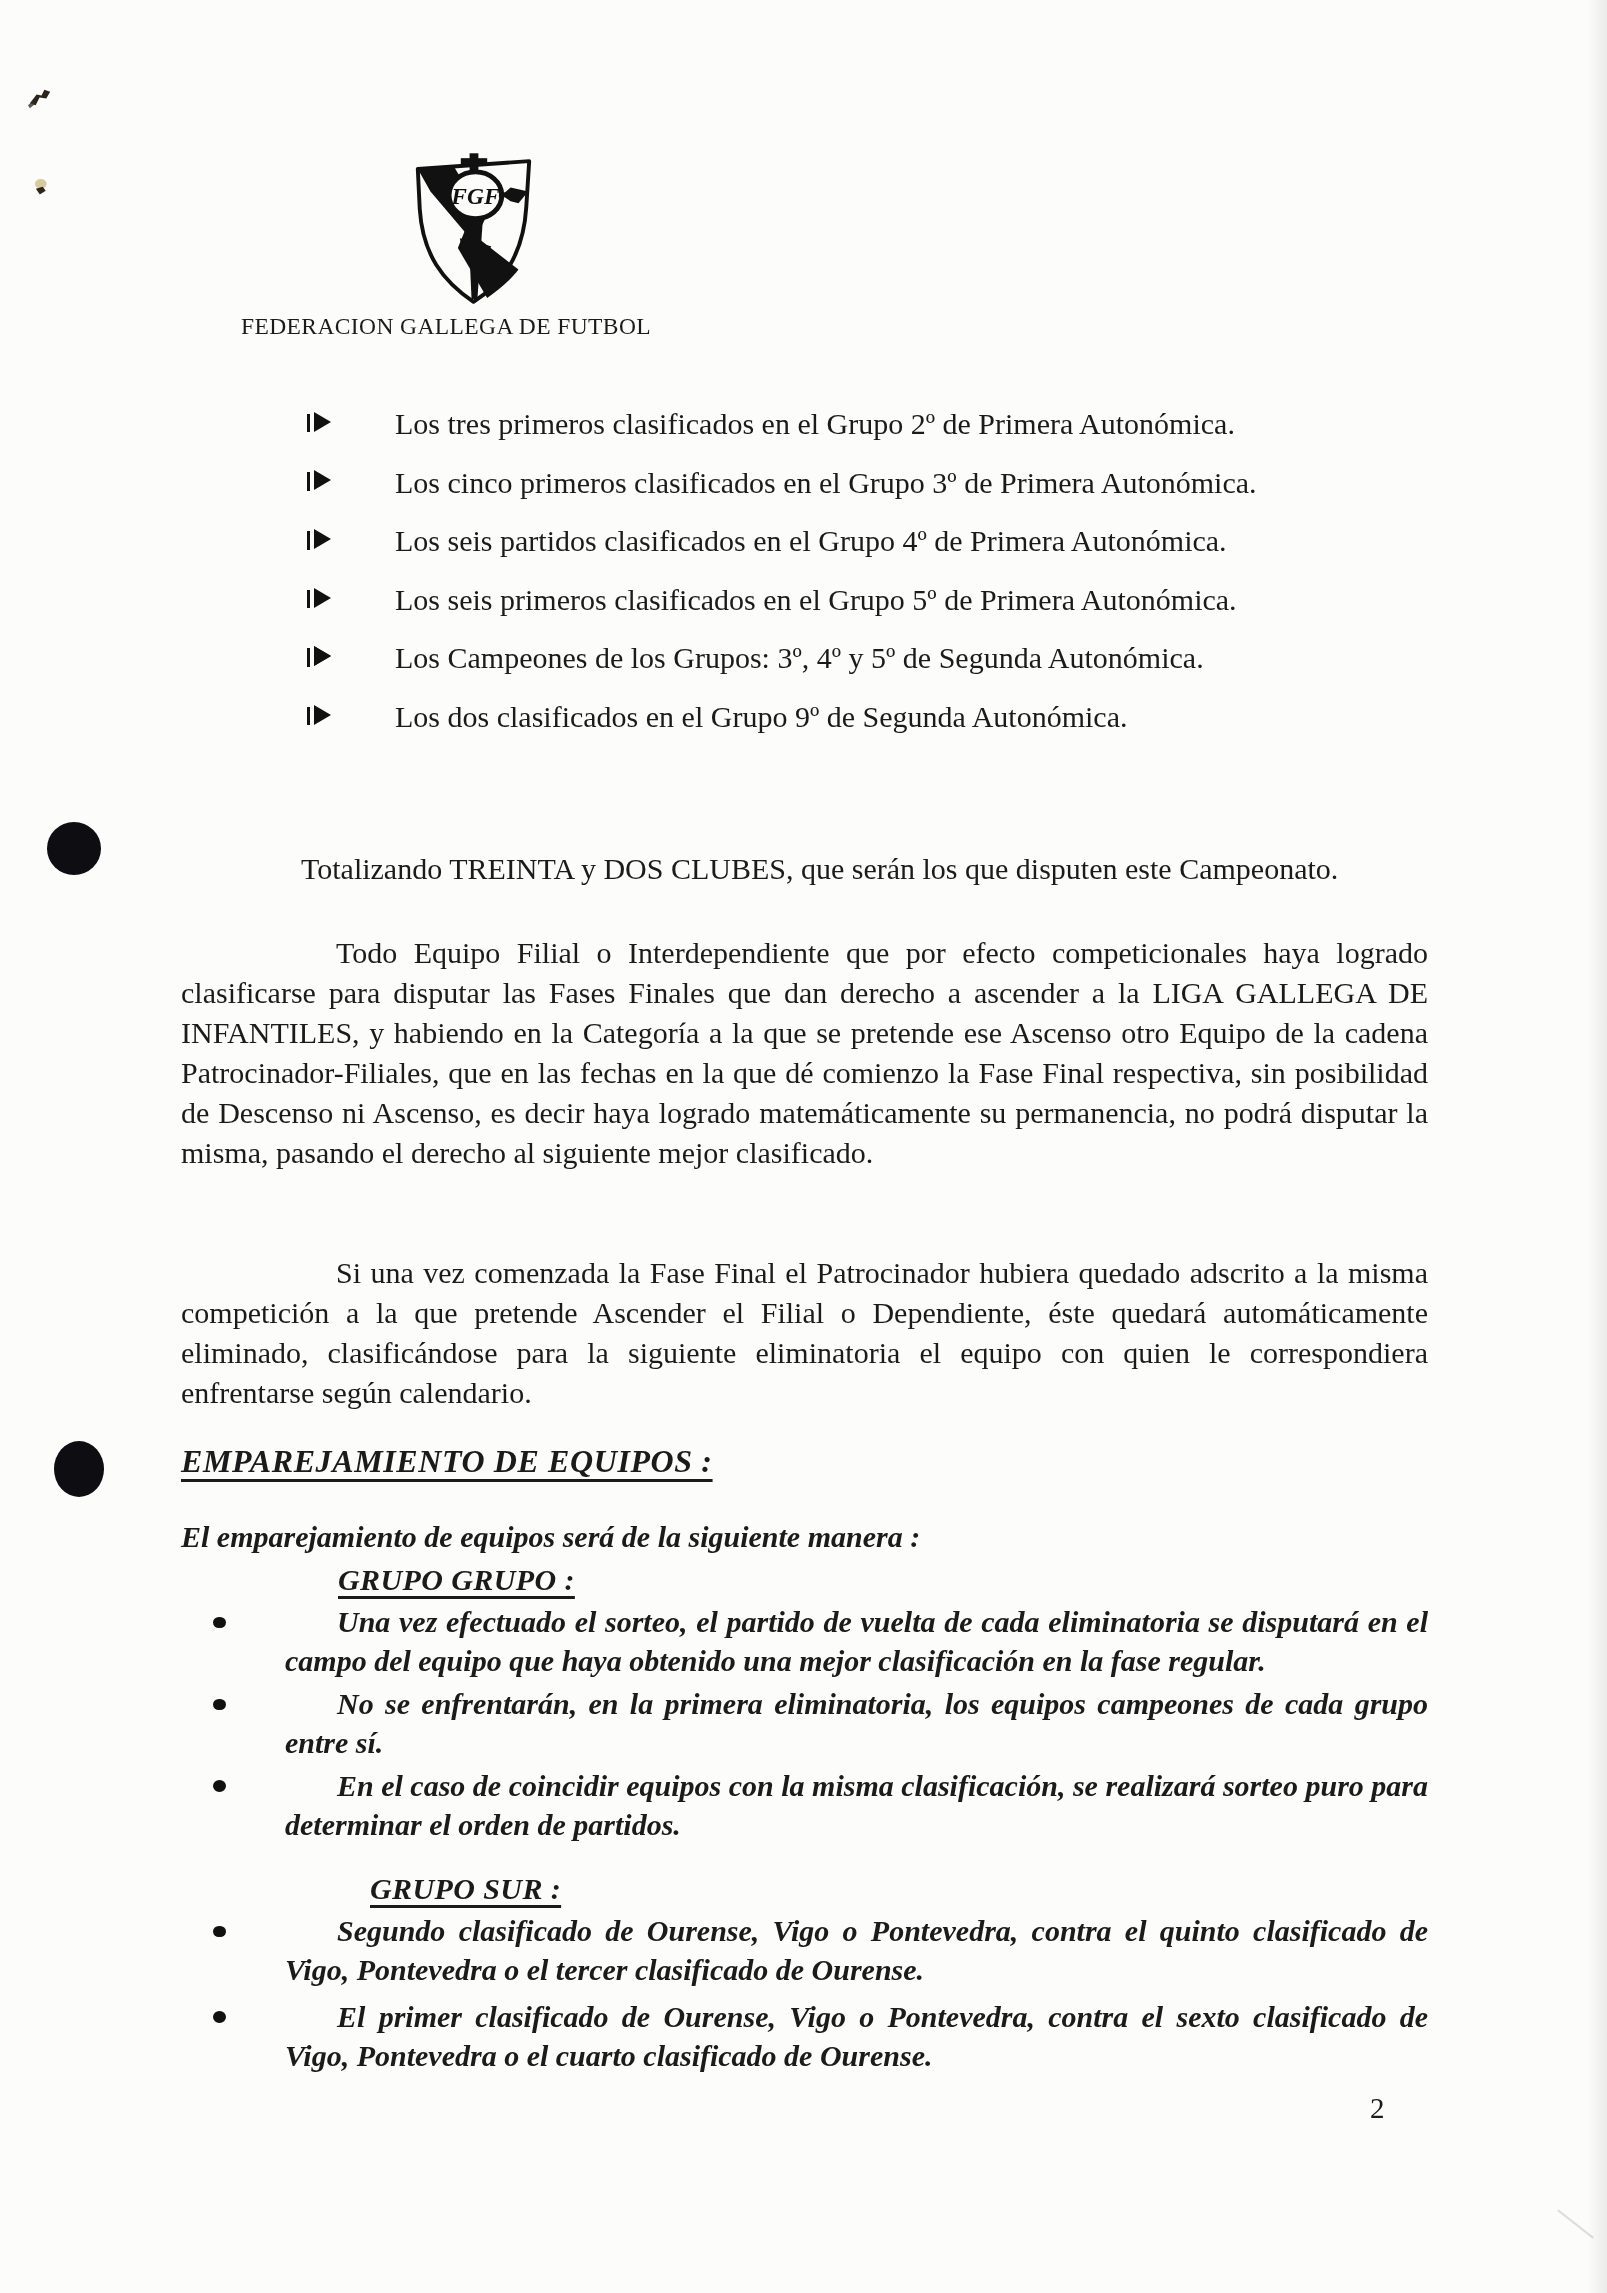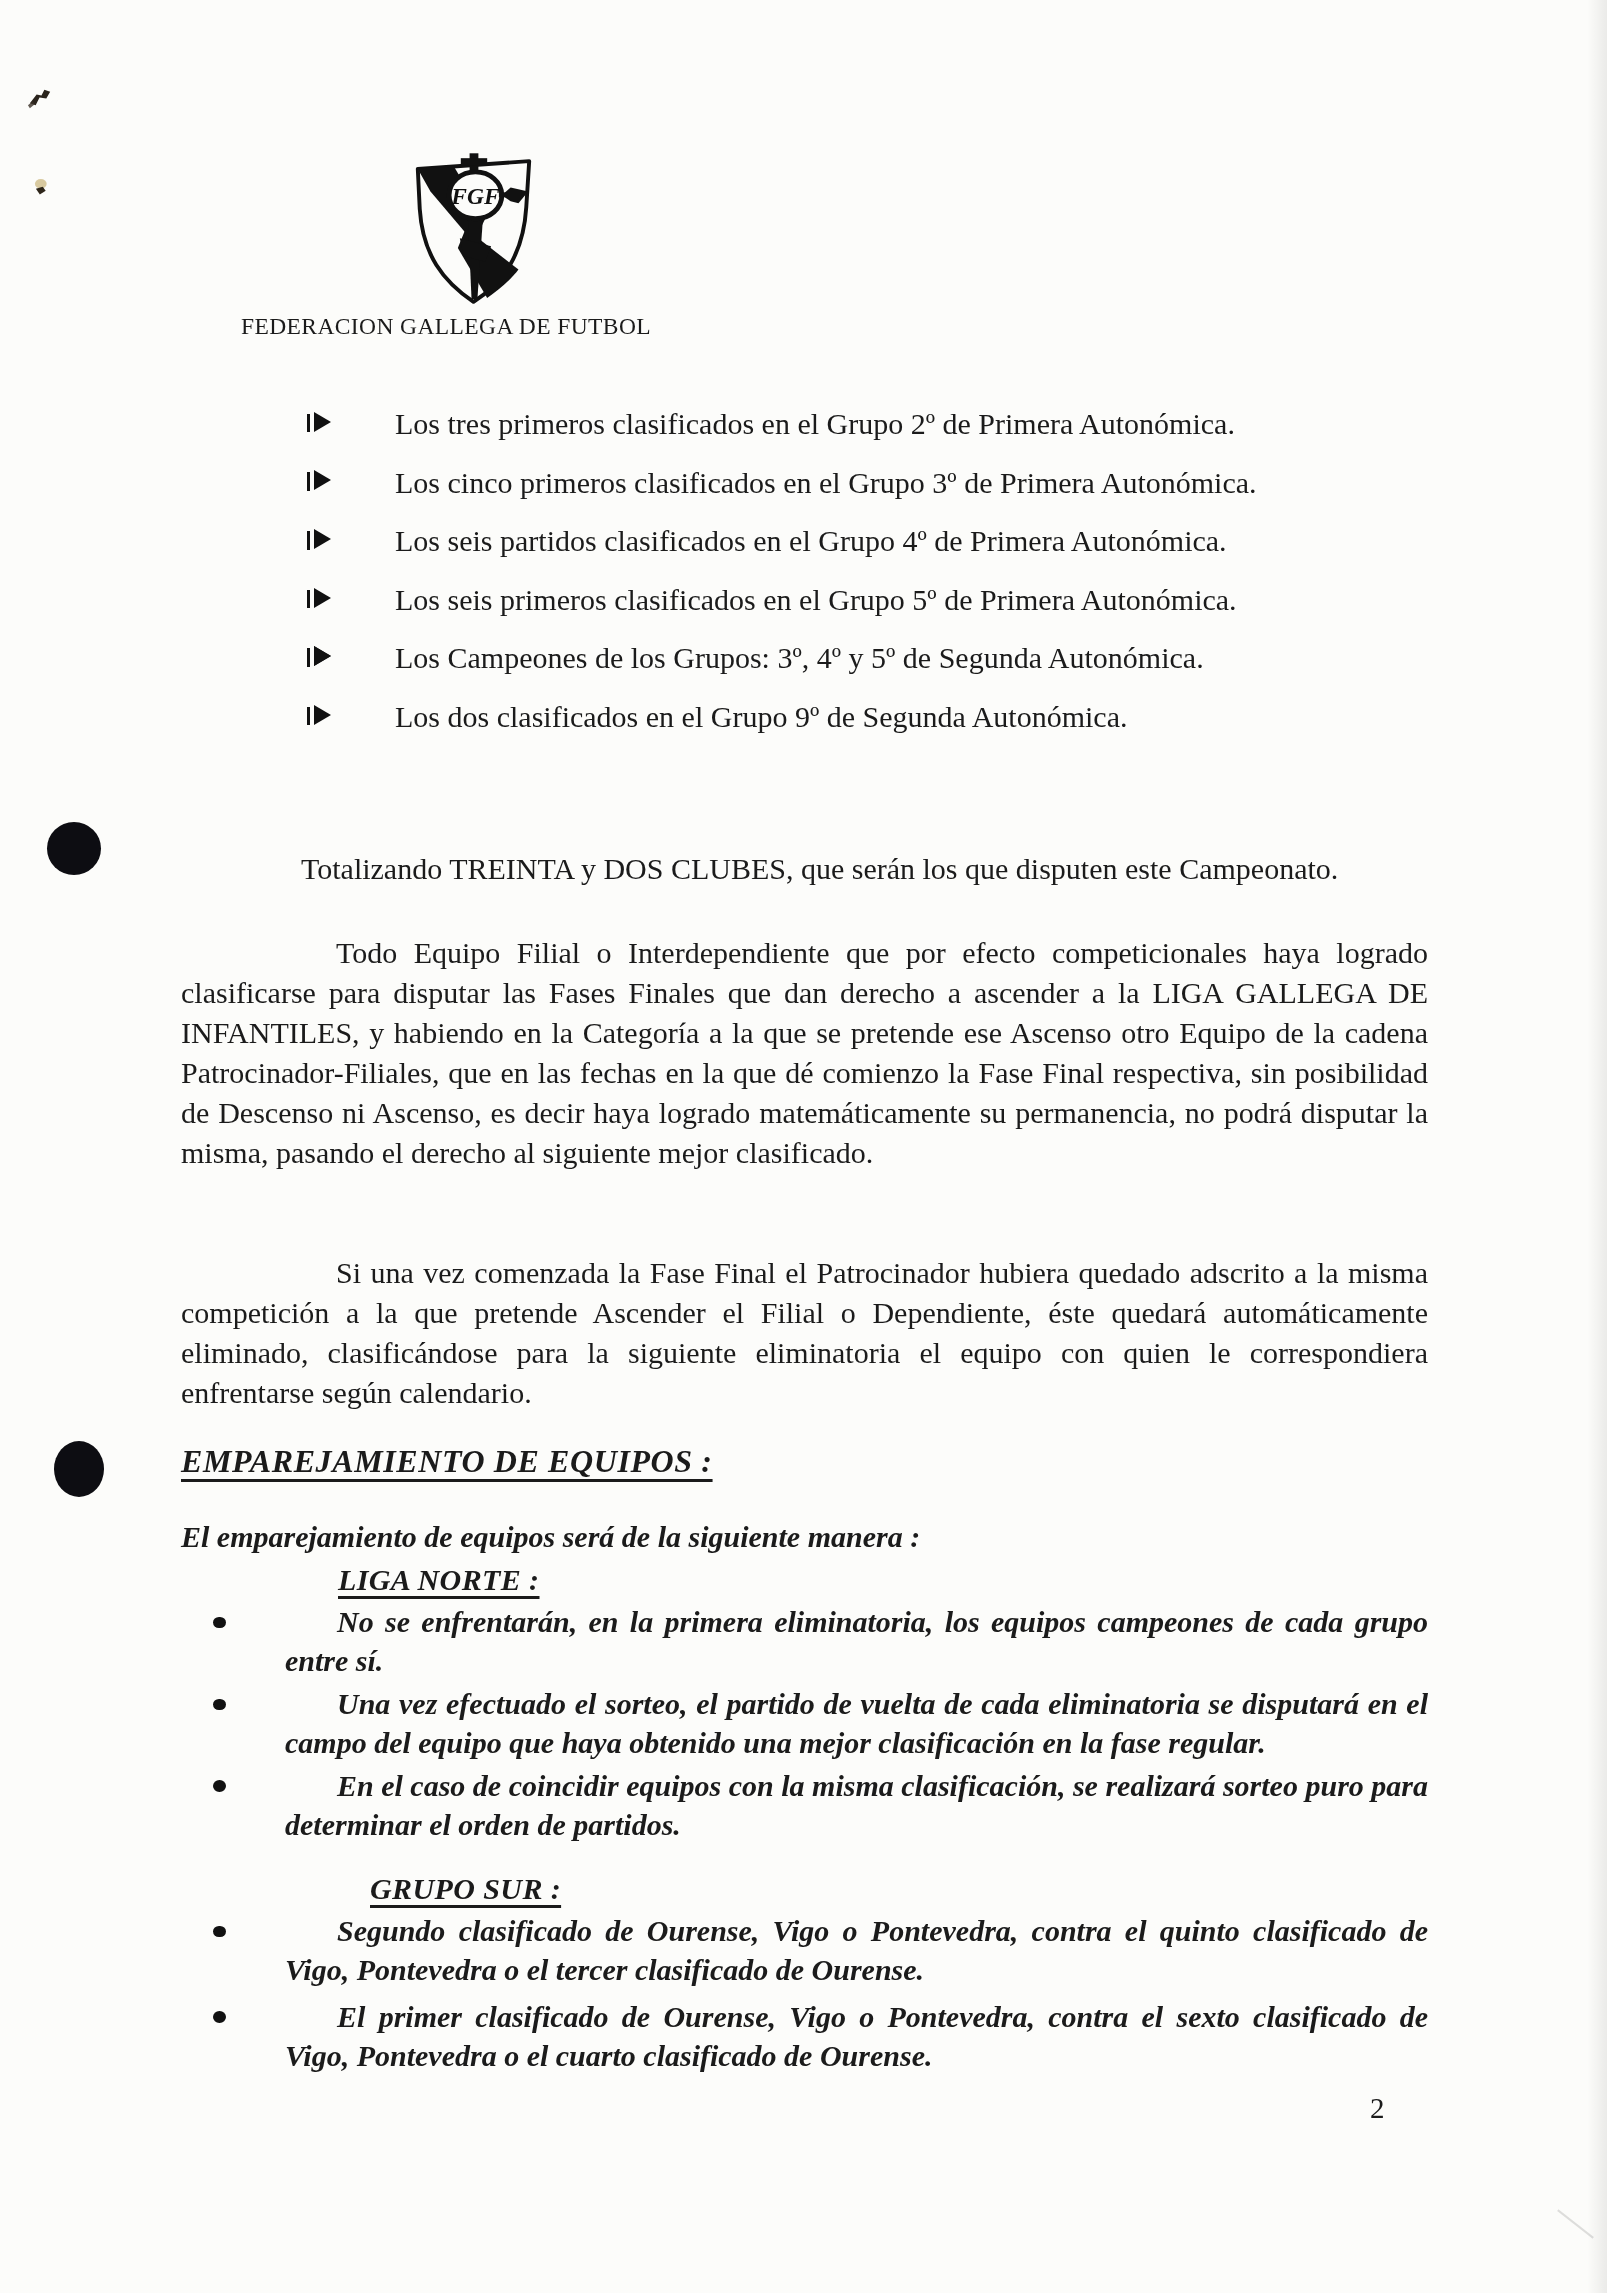--- a/index.html
+++ b/index.html
@@ -173,33 +173,33 @@
   <p class="total">Totalizando TREINTA y DOS CLUBES, que serán los que disputen este Campeonato.</p>
 
   <p class="para p1">Todo Equipo Filial o Interdependiente que por efecto competicionales haya logrado clasificarse para disputar las Fases Finales que dan derecho a ascender a la LIGA GALLEGA DE INFANTILES, y habiendo en la Categoría a la que se pretende ese Ascenso otro Equipo de la cadena Patrocinador-Filiales, que en las fechas en la que dé comienzo la Fase Final respectiva, sin posibilidad de Descenso ni Ascenso, es decir haya logrado matemáticamente su permanencia, no podrá disputar la misma, pasando el derecho al siguiente mejor clasificado.</p>
 
   <p class="para p2">Si una vez comenzada la Fase Final el Patrocinador hubiera quedado adscrito a la misma competición a la que pretende Ascender el Filial o Dependiente, éste quedará automáticamente eliminado, clasificándose para la siguiente eliminatoria el equipo con quien le correspondiera enfrentarse según calendario.</p>
 
   <h2 class="head-main">EMPAREJAMIENTO DE EQUIPOS :</h2>
 
   <p class="intro-line">El emparejamiento de equipos será de la siguiente manera :</p>
 
-  <h3 class="group-head gh-norte">LIGA NORTE :</h3>
+  <h3 class="group-head gh-norte">GRUPO GRUPO :</h3>
 
   <div class="group-list gl-norte">
     <div class="group-item">
       <span class="dot-bullet"></span>
+      <span>Una vez efectuado el sorteo, el partido de vuelta de cada eliminatoria se disputará en el campo del equipo que haya obtenido una mejor clasificación en la fase regular.</span>
+    </div>
+    <div class="group-item">
+      <span class="dot-bullet"></span>
       <span>No se enfrentarán, en la primera eliminatoria, los equipos campeones de cada grupo entre sí.</span>
     </div>
     <div class="group-item">
       <span class="dot-bullet"></span>
-      <span>Una vez efectuado el sorteo, el partido de vuelta de cada eliminatoria se disputará en el campo del equipo que haya obtenido una mejor clasificación en la fase regular.</span>
-    </div>
-    <div class="group-item">
-      <span class="dot-bullet"></span>
       <span>En el caso de coincidir equipos con la misma clasificación, se realizará sorteo puro para determinar el orden de partidos.</span>
     </div>
   </div>
 
   <h3 class="group-head gh-sur">GRUPO SUR :</h3>
 
   <div class="group-list gl-sur">
     <div class="group-item">
       <span class="dot-bullet"></span>
       <span>Segundo clasificado de Ourense, Vigo o Pontevedra, contra el quinto clasificado de Vigo, Pontevedra o el tercer clasificado de Ourense.</span>

